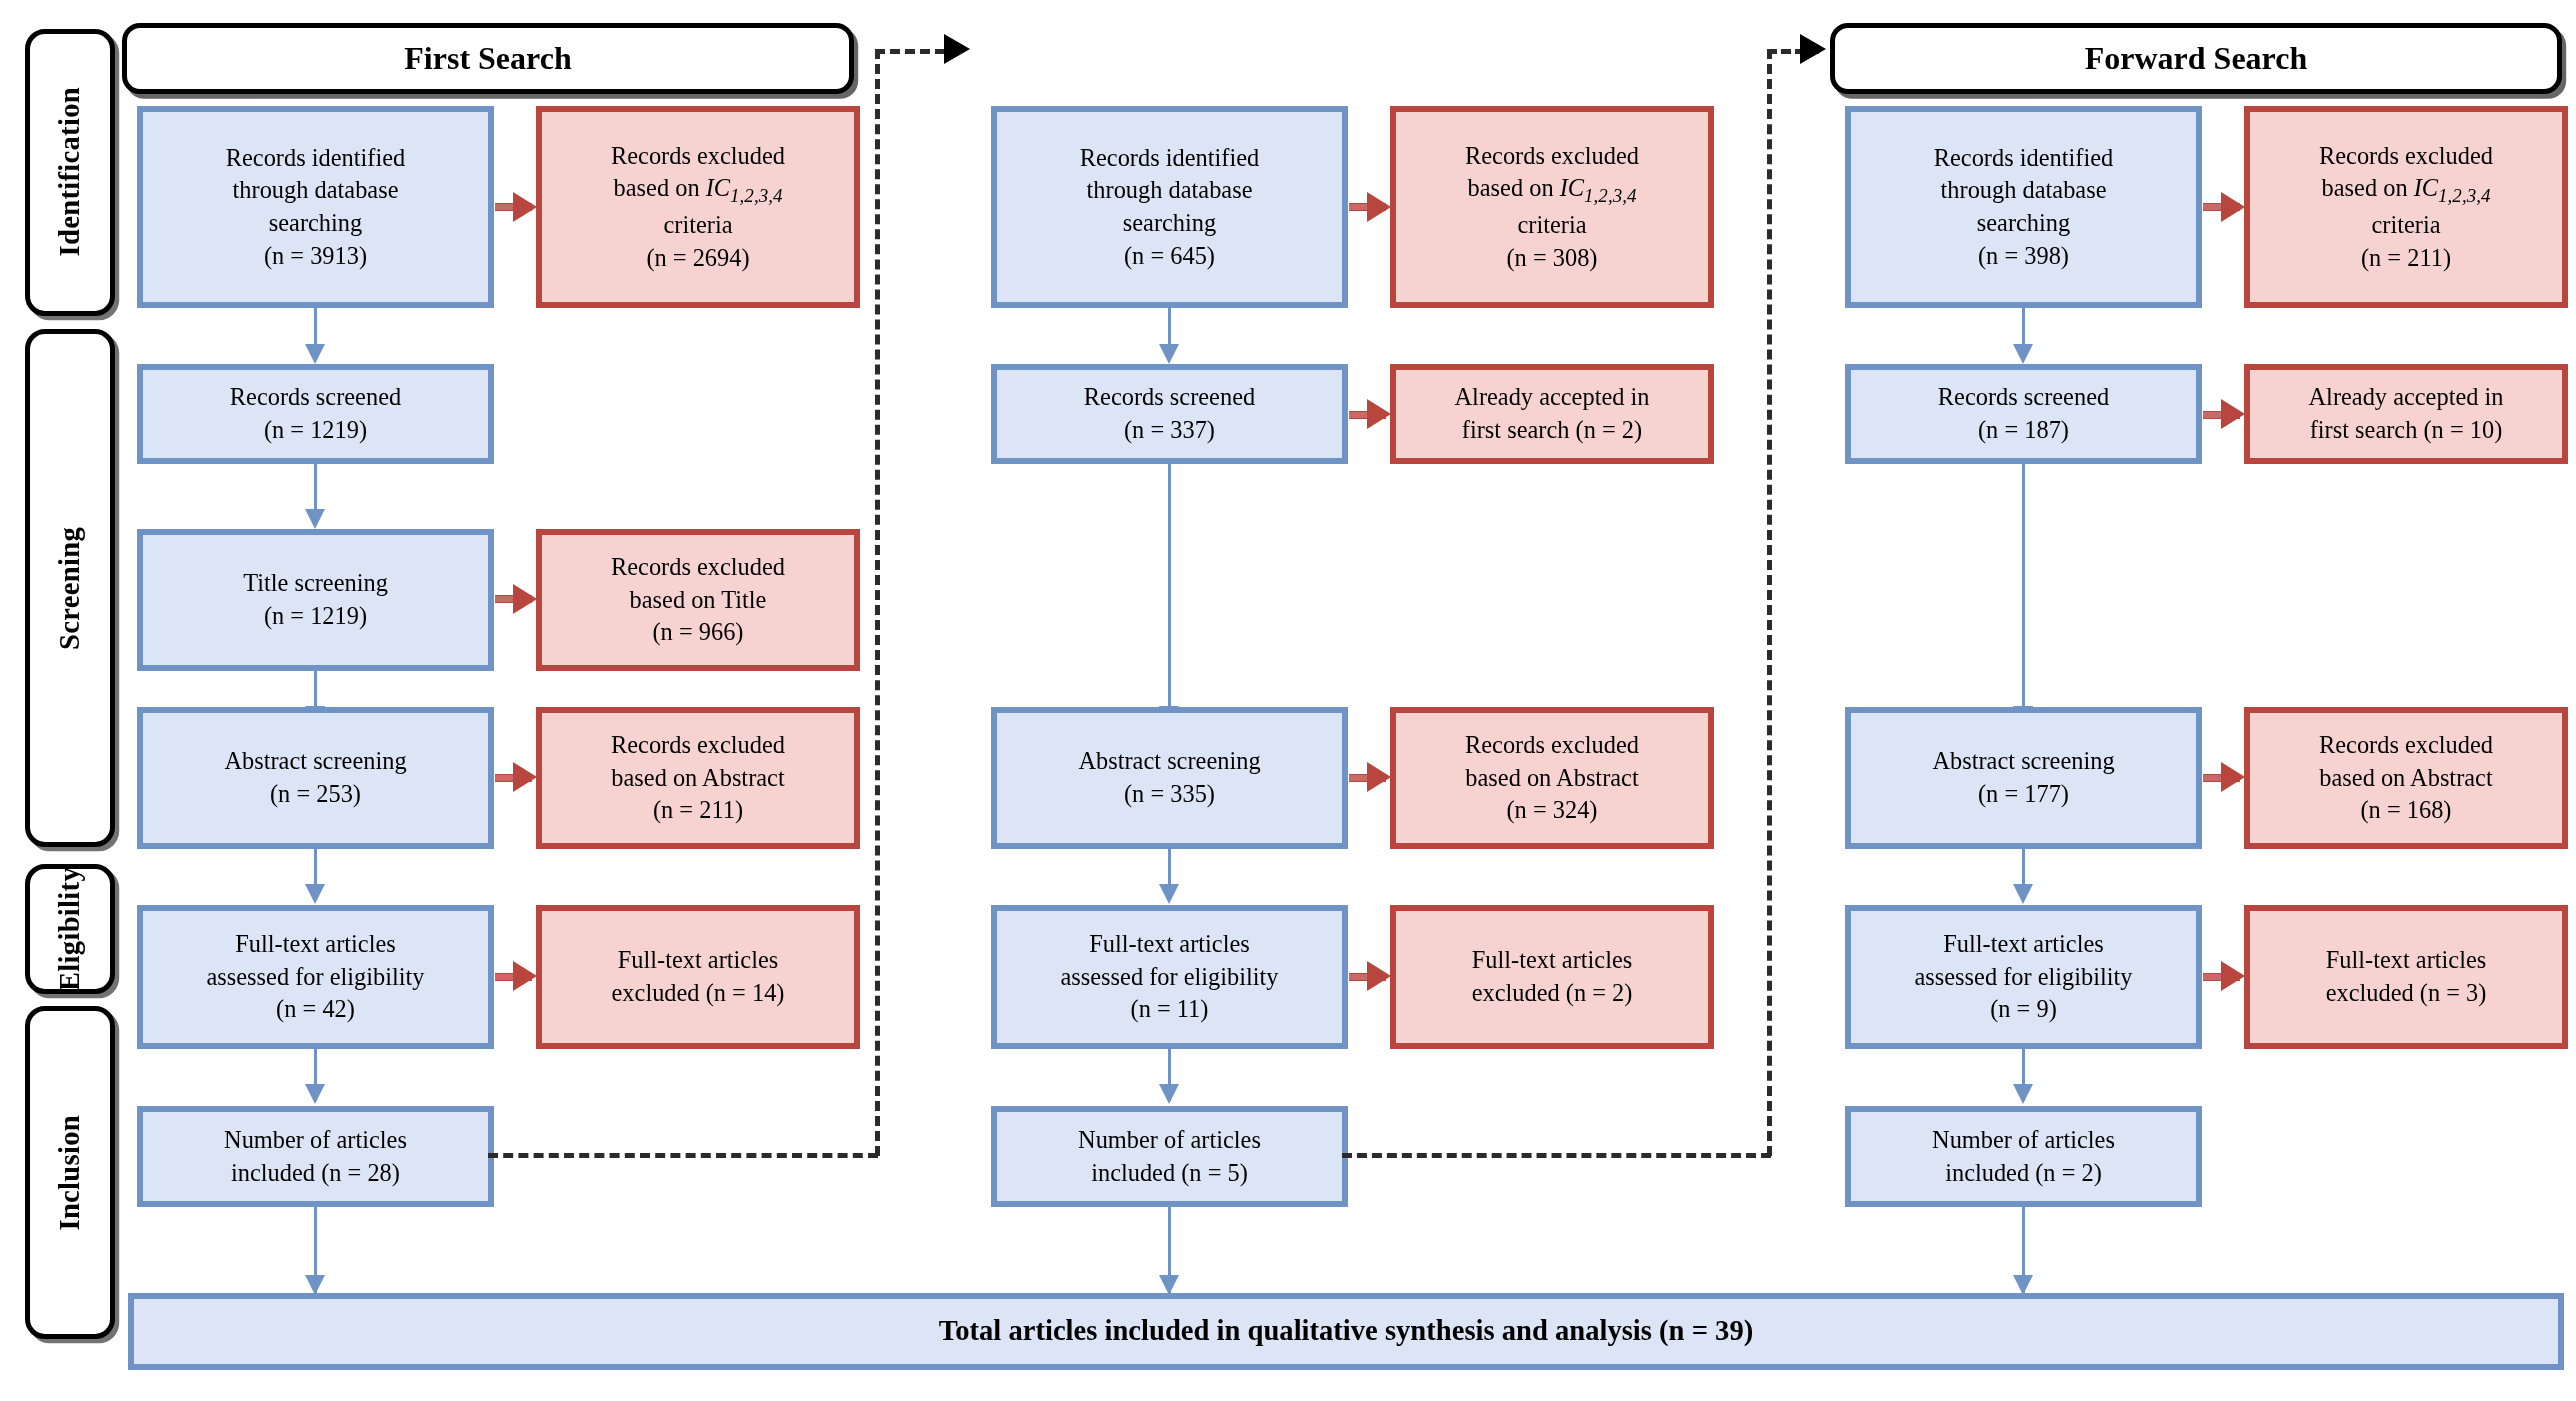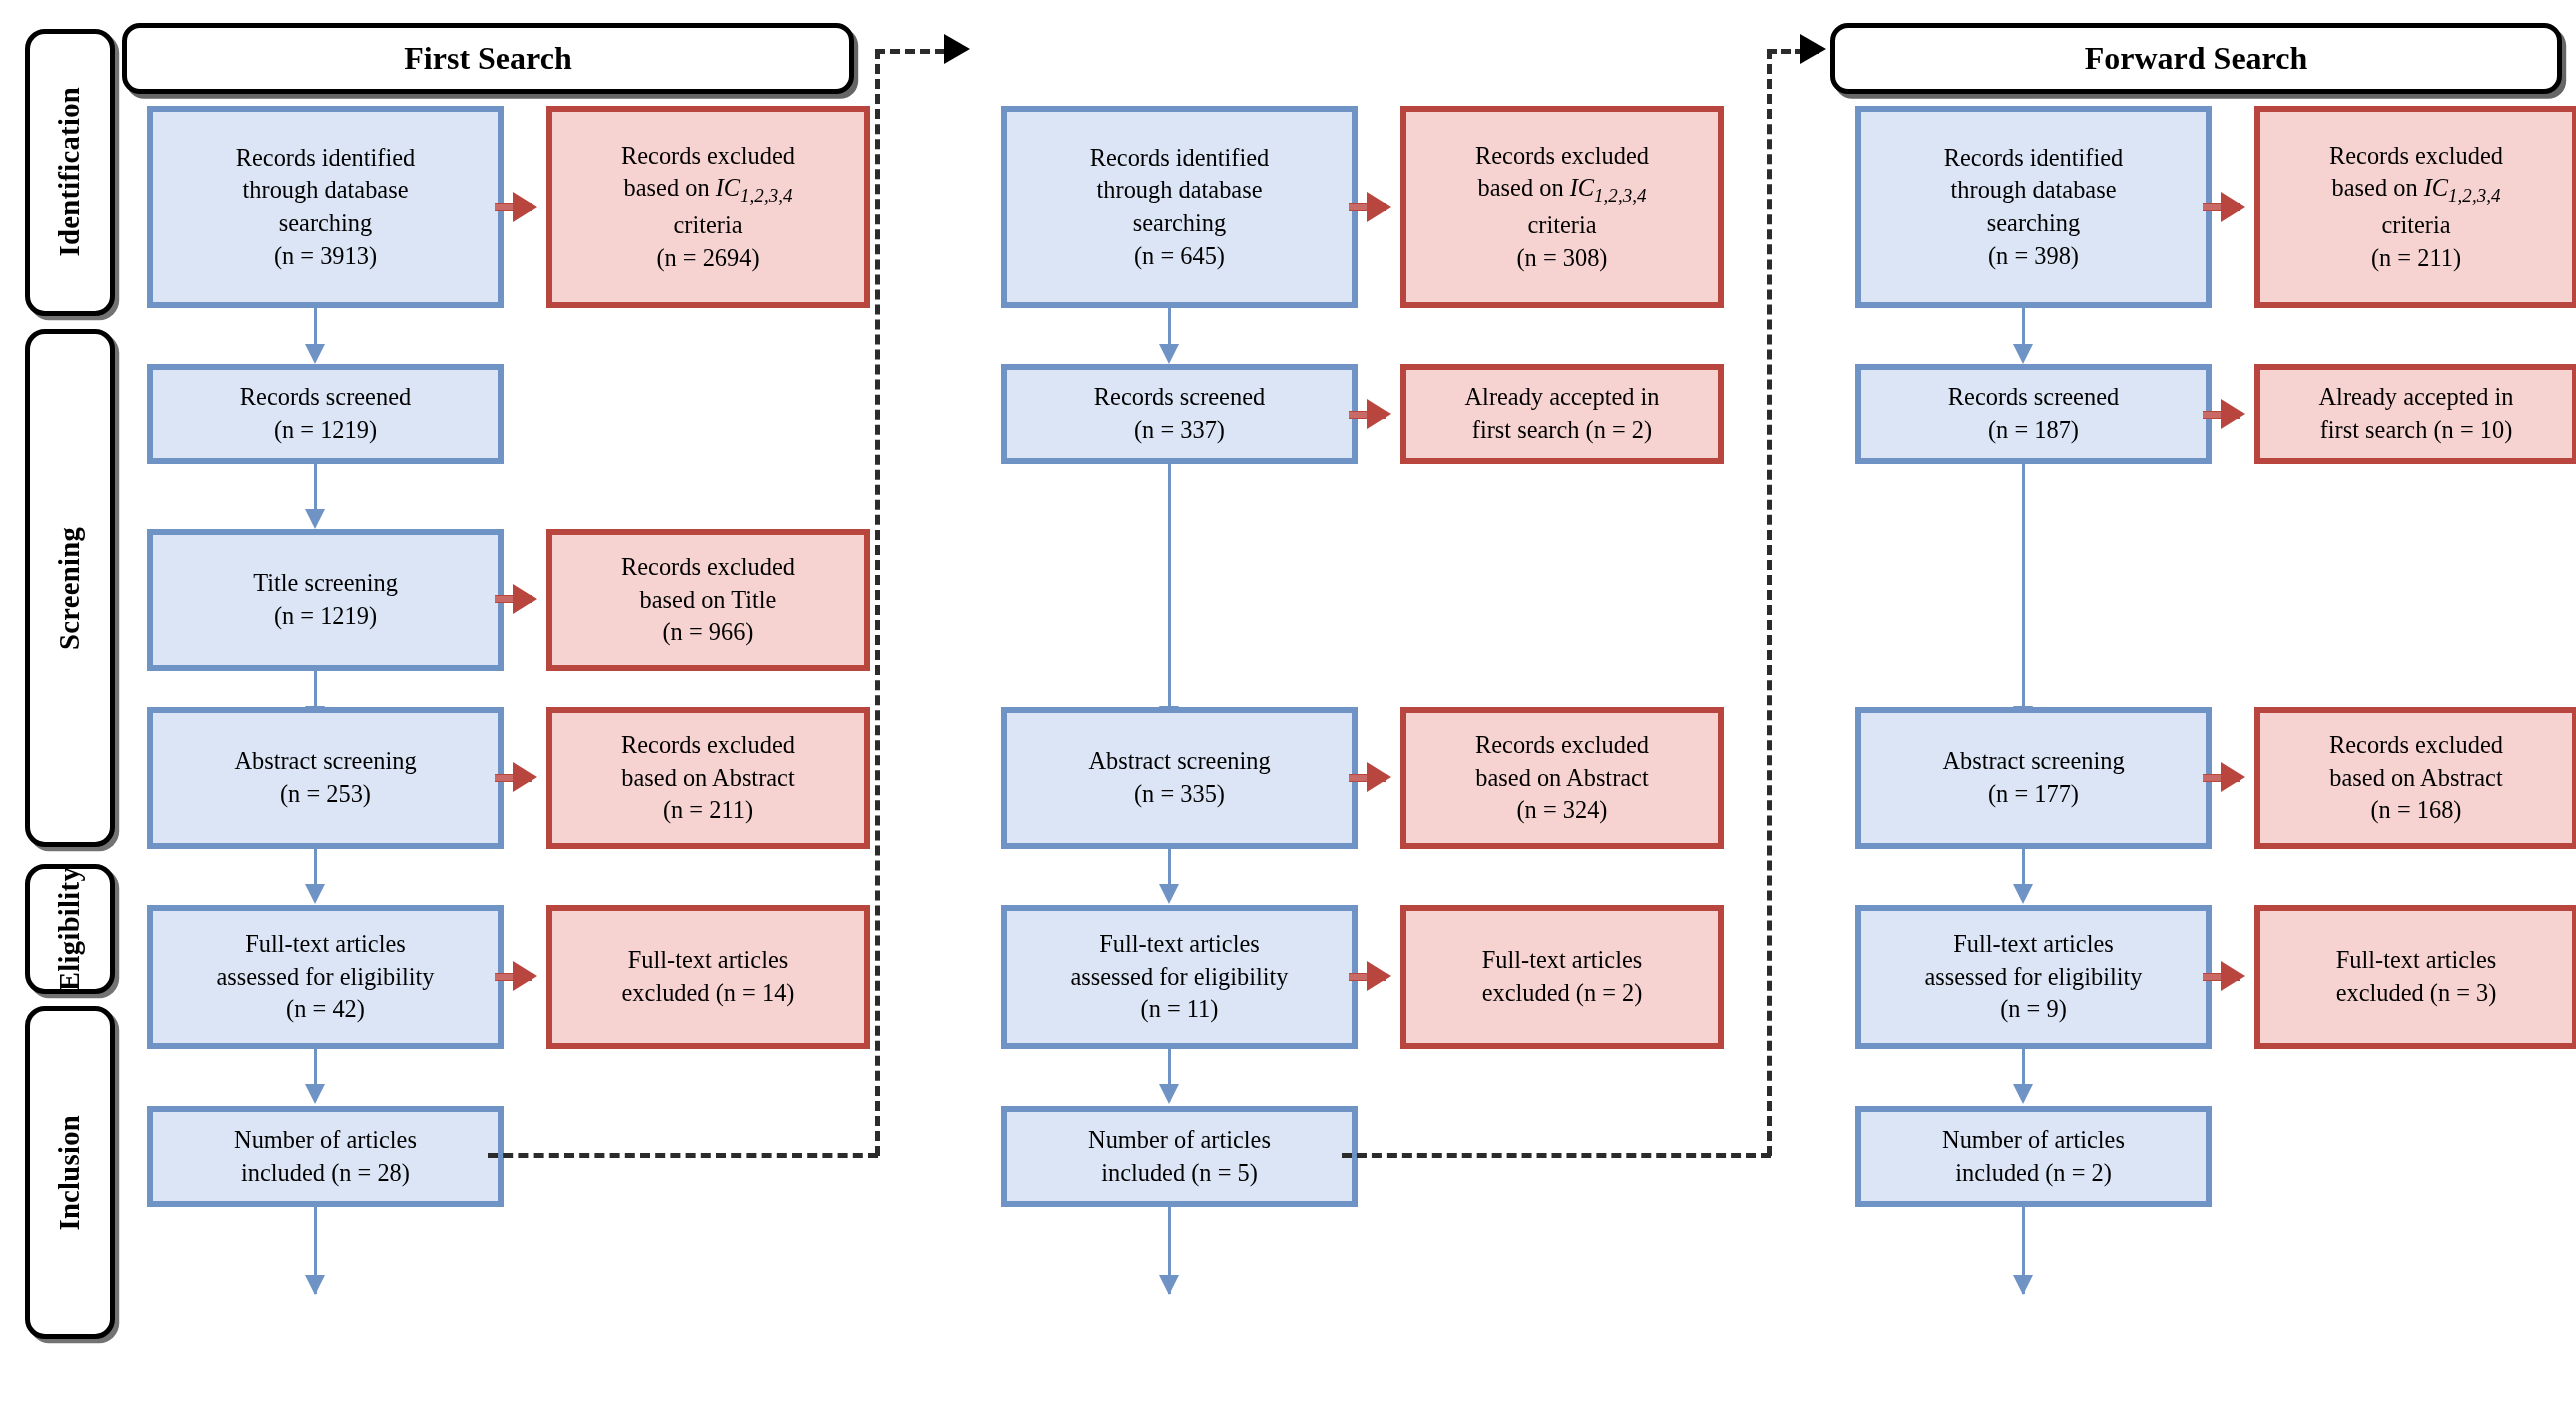--- a/index.html
+++ b/index.html
@@ -45,21 +45,20 @@
   
   .box{
     position:absolute;
     box-sizing:border-box;
     display:flex;align-items:center;justify-content:center;
     text-align:center;
     font-size:24.4px;
     line-height:1.34;
     color:#000;
     padding:3.6px 6px;
-    margin-left:10px;
   }
   .box.blue{
     background:#dbe5f5;
     border:6.5px solid #6f93c5;
   }
   .box.red{
     background:#f6d3d1;
     border:6.5px solid #b9453f;
   }
   .box.total{
@@ -408,15 +407,20 @@
   <div class="dash-h" style="left:1767px;top:49px;width:52px;"></div>
   <div class="dash-arrow" style="left:1800px;top:34px;"></div>
 
   <div class="vline" style="left:314px;top:1207px;height:87px;"></div>
   <div class="varrow" style="left:305px;top:1275px;"></div>
   <div class="vline" style="left:1168px;top:1207px;height:87px;"></div>
   <div class="varrow" style="left:1159px;top:1275px;"></div>
   <div class="vline" style="left:2022px;top:1207px;height:87px;"></div>
   <div class="varrow" style="left:2013px;top:1275px;"></div>
 
+  <div class="box total" style="left:128px;top:1293px;width:2436px;height:77px;">
+    <span class="txt">
+      <span class="ln">Total articles included in qualitative synthesis and analysis (n = 39)</span>
+    </span>
+  </div>
 
 </div>
 
 
 </body></html>

